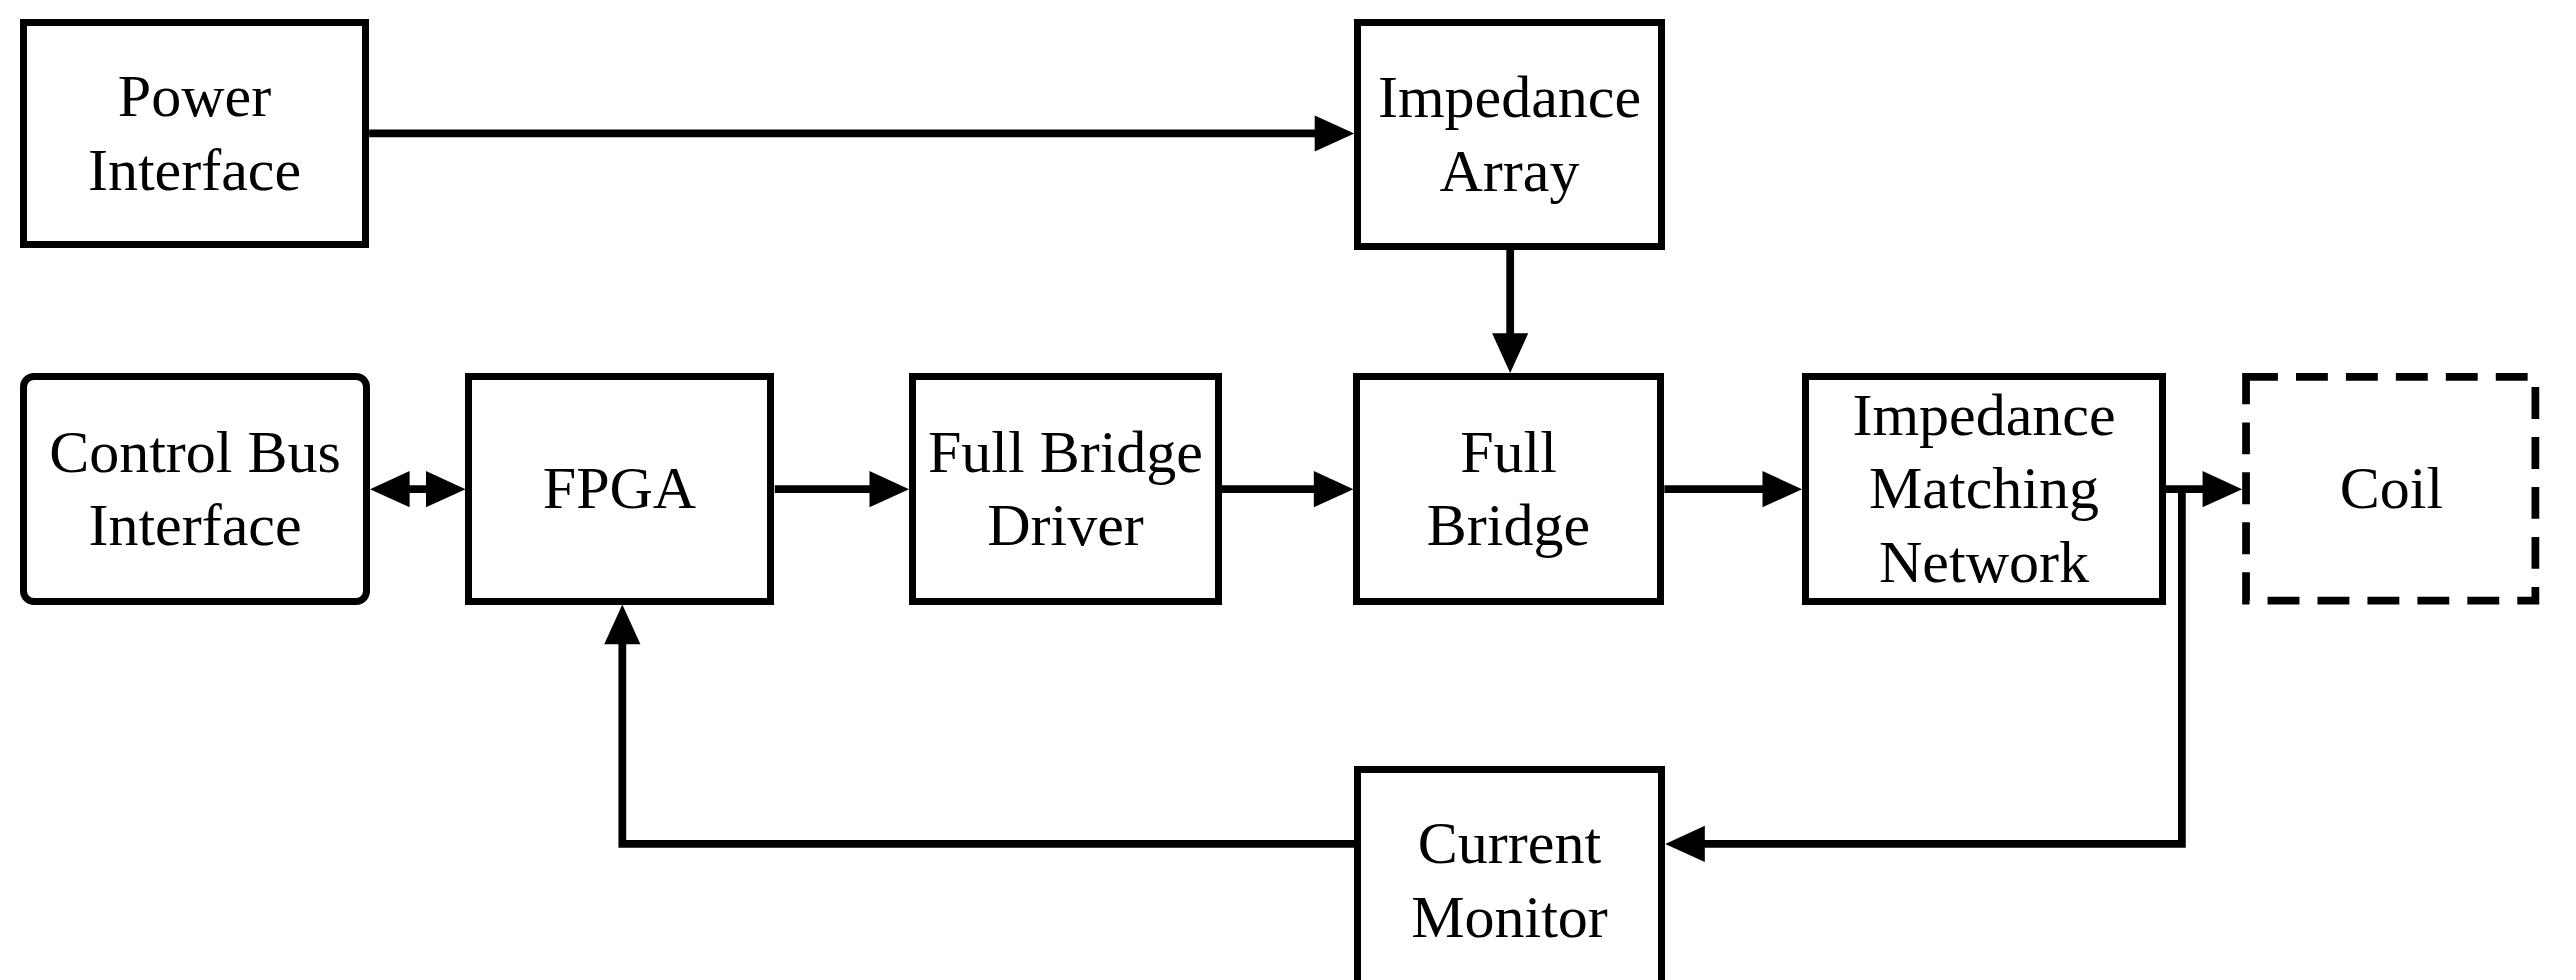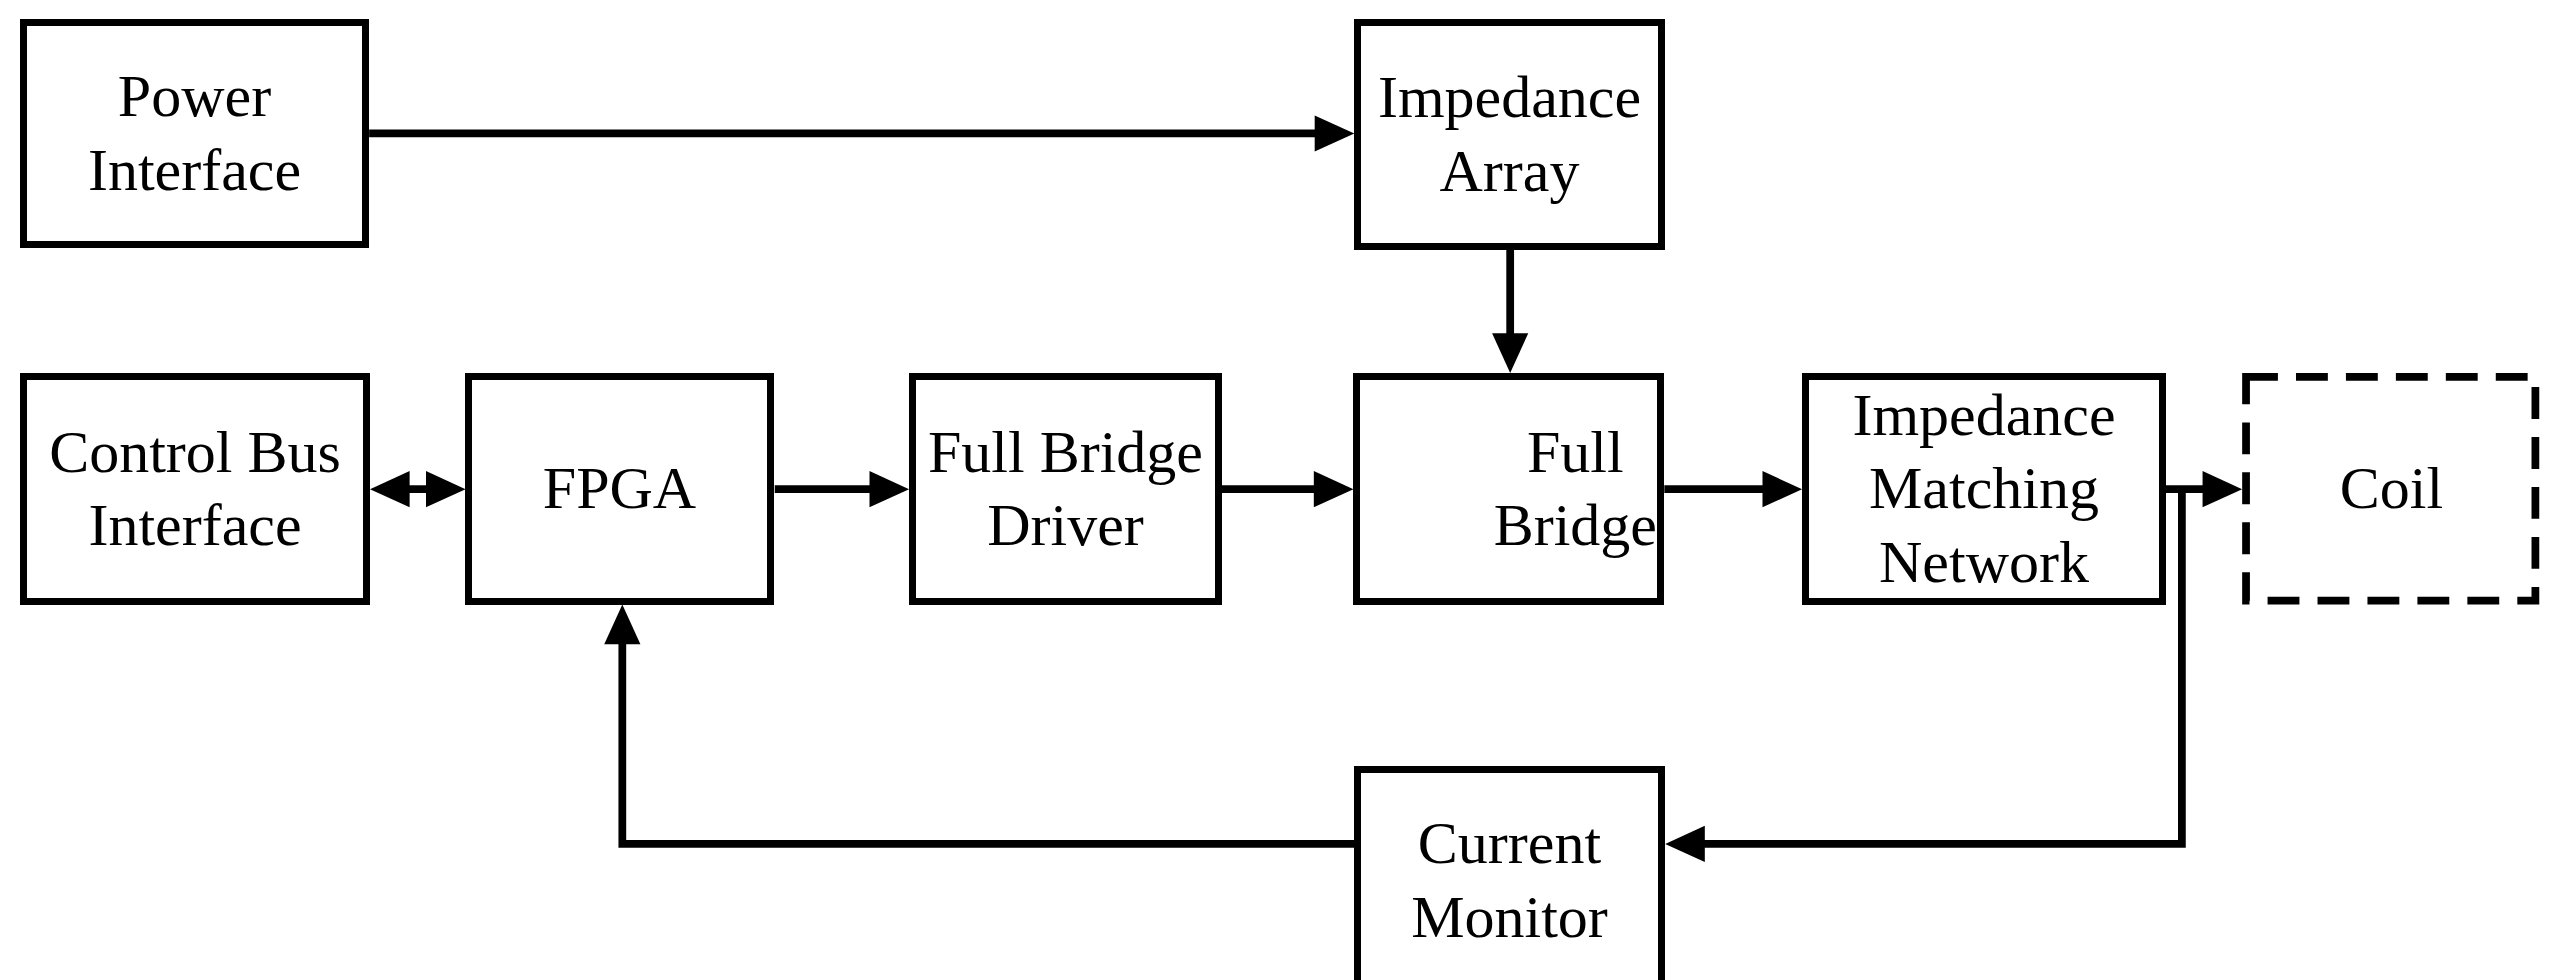--- a/index.html
+++ b/index.html
@@ -112,35 +112,35 @@
   <div class="block" style="left:20px; top:19px; width:349px; height:229px;">
     <span class="label">Power
 Interface</span>
   </div>
 
   <div class="block" style="left:1354px; top:19px; width:311px; height:231px;">
     <span class="label">Impedance
 Array</span>
   </div>
 
-  <div class="block" style="left:20px; top:373px; width:350px; height:232px;">
+  <div class="block" style="left:20px; top:373px; width:350px; height:232px;border-radius:14px;">
     <span class="label">Control Bus
 Interface</span>
   </div>
 
   <div class="block" style="left:465px; top:373px; width:309px; height:232px;">
     <span class="label">FPGA</span>
   </div>
 
   <div class="block" style="left:909px; top:373px; width:313px; height:232px;">
     <span class="label">Full Bridge
 Driver</span>
   </div>
 
-  <div class="block" style="left:1353px; top:373px; width:311px; height:232px;justify-content:flex-end;">
+  <div class="block" style="left:1353px; top:373px; width:311px; height:232px;">
     <span class="label">Full
 Bridge</span>
   </div>
 
   <div class="block" style="left:1802px; top:373px; width:364px; height:232px;">
     <span class="label">Impedance
 Matching
 Network</span>
   </div>
 

